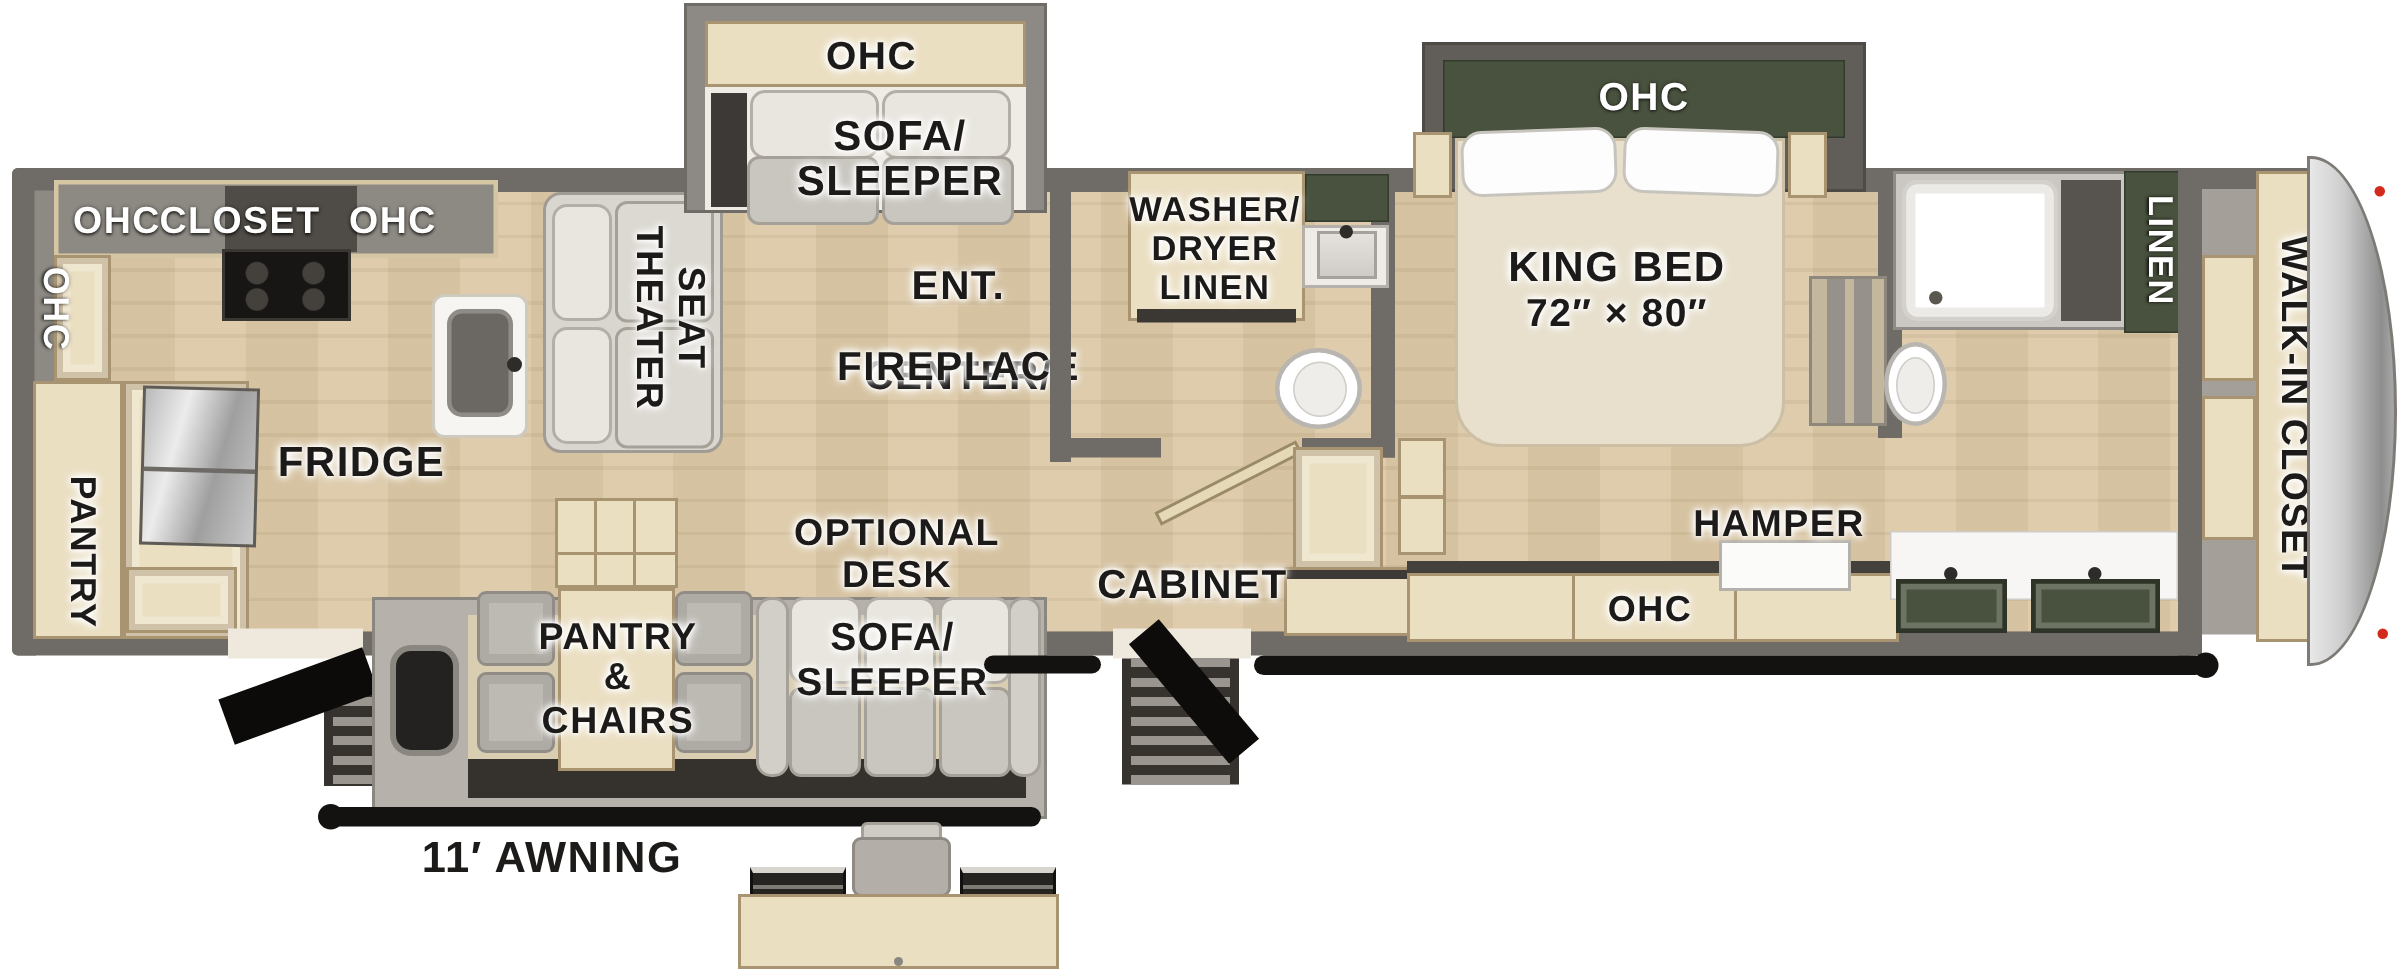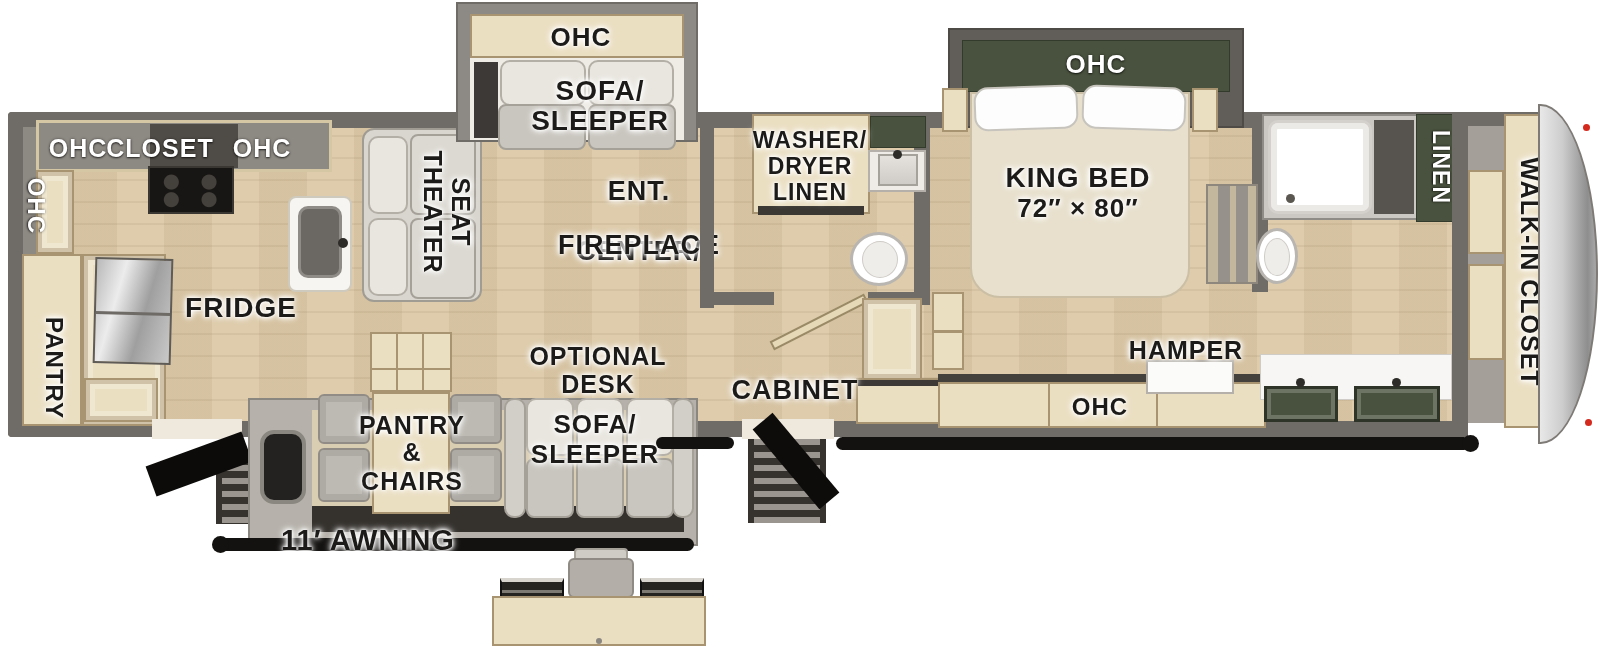--- a/index.html
+++ b/index.html
@@ -192,21 +192,21 @@
 
   <div class="abs" style="left:742px;top:419px;width:92px;height:20px;background:#efe9dd;"></div>
   <div class="abs steps" style="left:748px;top:439px;width:78px;height:84px;"></div>
   <div class="abs" style="left:744px;top:448px;width:104px;height:26px;background:#0d0c0b;transform:rotate(50deg);"></div>
 
   <div class="abs awning" style="left:220px;top:538px;width:474px;height:13px;"></div>
   <div class="abs awning dot" style="left:212px;top:536px;width:17px;height:17px;"></div>
   <div class="abs awning" style="left:656px;top:437px;width:78px;height:12px;"></div>
   <div class="abs awning" style="left:836px;top:437px;width:634px;height:13px;"></div>
   <div class="abs awning dot" style="left:1462px;top:435px;width:17px;height:17px;"></div>
-  <div class="lbl" style="left:368px;top:540px;font-size:29px;">11′ AWNING</div>
+  <div class="lbl" style="left:368px;top:573px;font-size:29px;">11′ AWNING</div>
 
   <div class="abs" style="left:574px;top:548px;width:54px;height:14px;background:#cfccc5;border:2px solid #a5a199;border-radius:4px;"></div>
   <div class="abs" style="left:568px;top:558px;width:66px;height:40px;background:#b3afa8;border:2px solid #8f8b84;border-radius:6px;"></div>
   <div class="abs" style="left:500px;top:578px;width:64px;height:40px;background:repeating-linear-gradient(180deg,#262420 0 8px,#7d7973 8px 11px);border-top:4px solid #d8d5ce;border-left:2px solid #111;border-right:2px solid #111;"></div>
   <div class="abs" style="left:640px;top:578px;width:64px;height:40px;background:repeating-linear-gradient(180deg,#262420 0 8px,#7d7973 8px 11px);border-top:4px solid #d8d5ce;border-left:2px solid #111;border-right:2px solid #111;"></div>
   <div class="abs cab" style="left:492px;top:596px;width:214px;height:50px;"></div>
   <div class="abs dot" style="left:596px;top:638px;width:6px;height:6px;background:#8a8781;"></div>
 
 </div>
 

